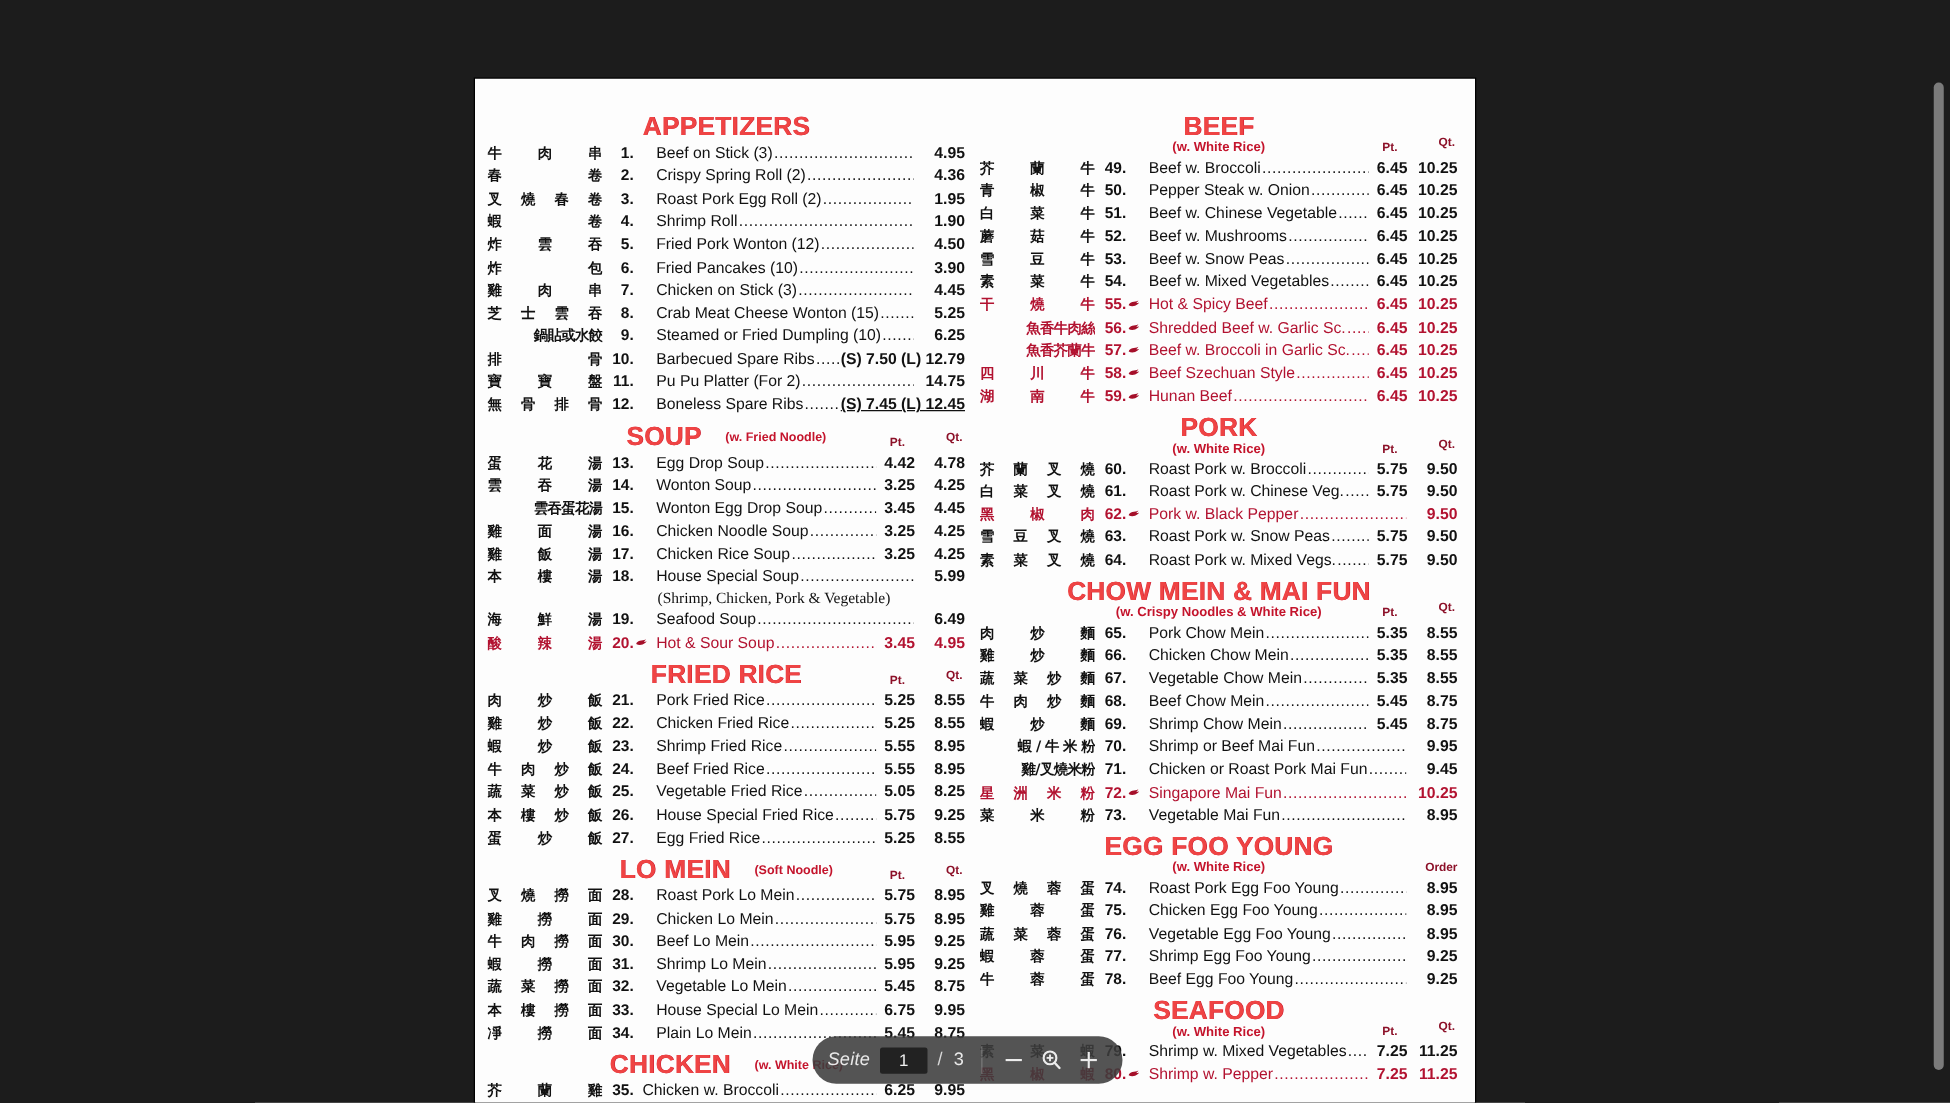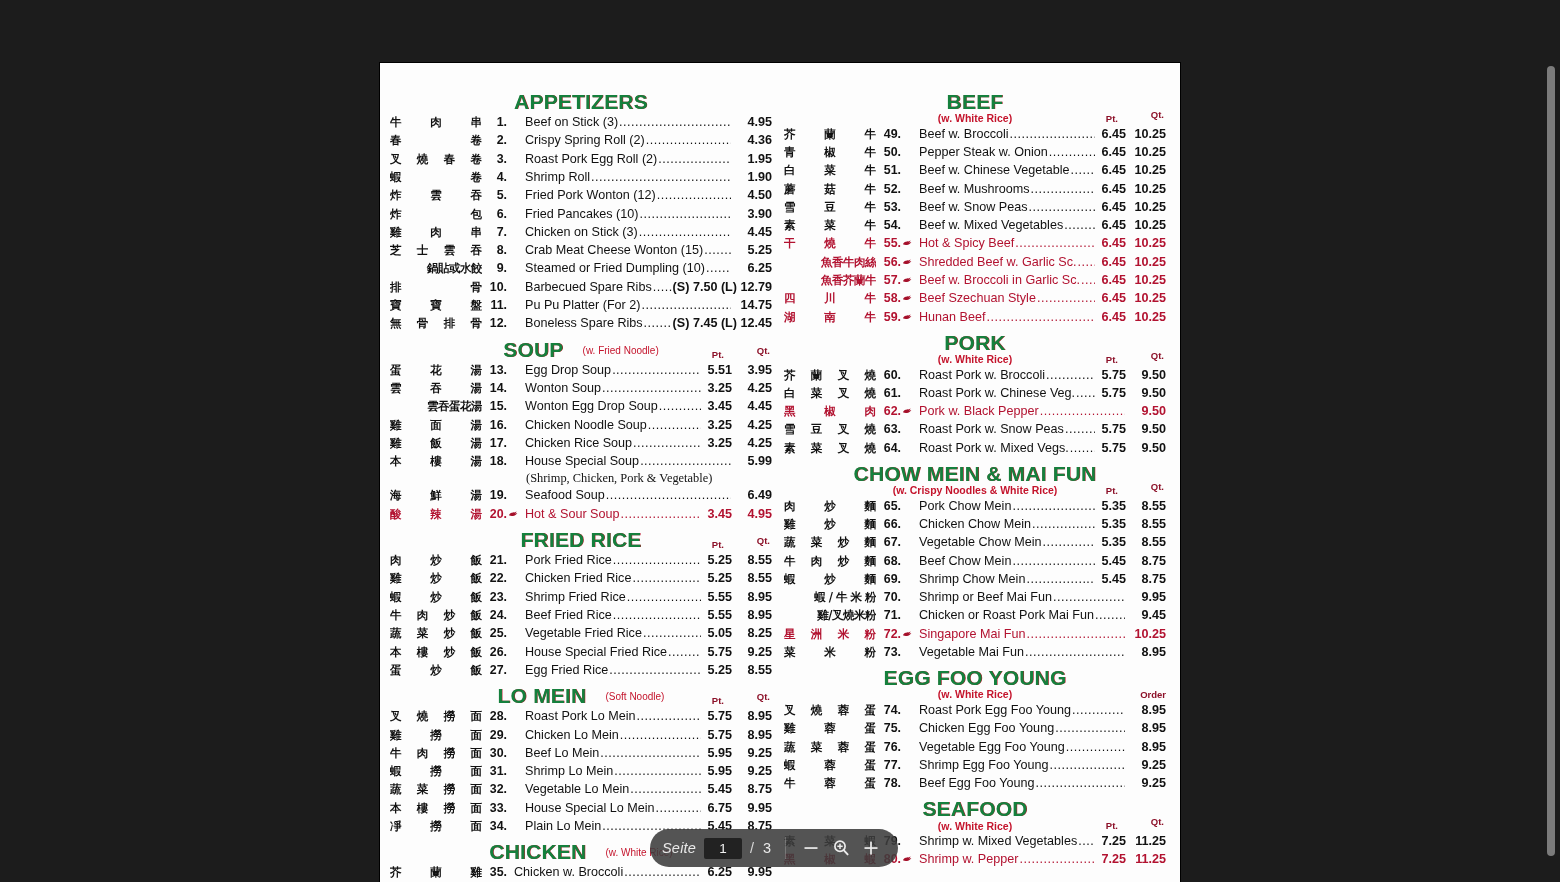--- a/index.html
+++ b/index.html
@@ -32,30 +32,30 @@
   .col { width: 382px; }
 
   
   .sec-head {
     position: relative;
     text-align: center;
     margin-top: 6px;
   }
   .sec-title {
     display: inline-block;
-    color: #15803d;
+    color: #ef4444;
     font-weight: bold;
     font-size: 21px;
     letter-spacing: .2px;
     line-height: 1.05;
     text-shadow: .4px 0 0 #c4142c;
   }
   .sec-note {
     color: #c4142c;
-    font-weight: normal;
+    font-weight: bold;
     font-size: 10px;
     vertical-align: 3px;
     margin-left: 19px;
   }
   .sec-sub {
     display: block;
     color: #c4142c;
     font-weight: bold;
     font-size: 10.5px;
     line-height: 1.2;
@@ -305,34 +305,34 @@
             <div class="p1" style="flex-basis: 0px;"></div>
             <div class="p2">14.75</div>
           </div>
           <div class="item">
             <div class="cn">無 骨 排 骨</div>
             <div class="num">12.</div>
             <div class="chili blank"></div>
             <div class="nm">Boneless Spare Ribs</div>
             <div class="dots">............................................................</div>
             <div class="p1" style="flex-basis: 0px;"></div>
-            <div class="p2" style="flex-basis: auto; white-space: nowrap;">(S) 7.45 (L) 12.45</div>
+            <div class="p2" style="flex-basis: auto; white-space: nowrap; text-decoration: underline;">(S) 7.45 (L) 12.45</div>
           </div>
           <div class="sec-head"><span class="sec-title">SOUP</span><span class="sec-note">(w. Fried Noodle)</span><div class="cols-caption">
               <span class="pt">Pt.</span>
               <span class="qt">Qt.</span>
             </div></div>
           <div class="item">
             <div class="cn">蛋 花 湯</div>
             <div class="num">13.</div>
             <div class="chili blank"></div>
             <div class="nm">Egg Drop Soup</div>
             <div class="dots">............................................................</div>
-            <div class="p1">5.51</div>
-            <div class="p2">3.95</div>
+            <div class="p1">4.42</div>
+            <div class="p2">4.78</div>
           </div>
           <div class="item">
             <div class="cn">雲 吞 湯</div>
             <div class="num">14.</div>
             <div class="chili blank"></div>
             <div class="nm">Wonton Soup</div>
             <div class="dots">............................................................</div>
             <div class="p1">3.25</div>
             <div class="p2">4.25</div>
           </div>

